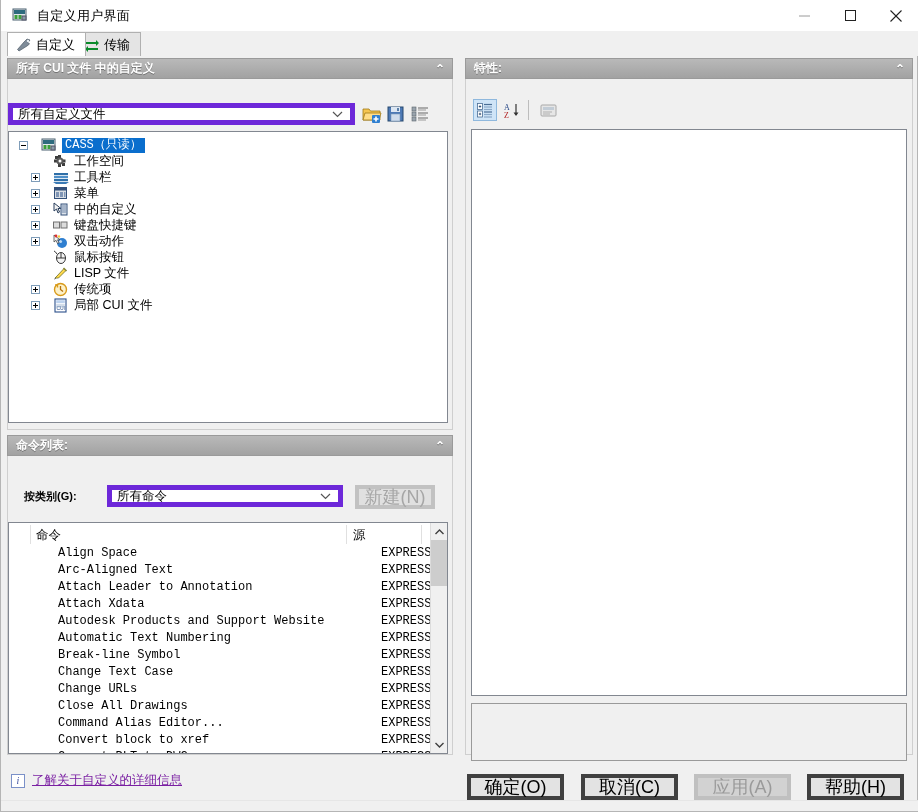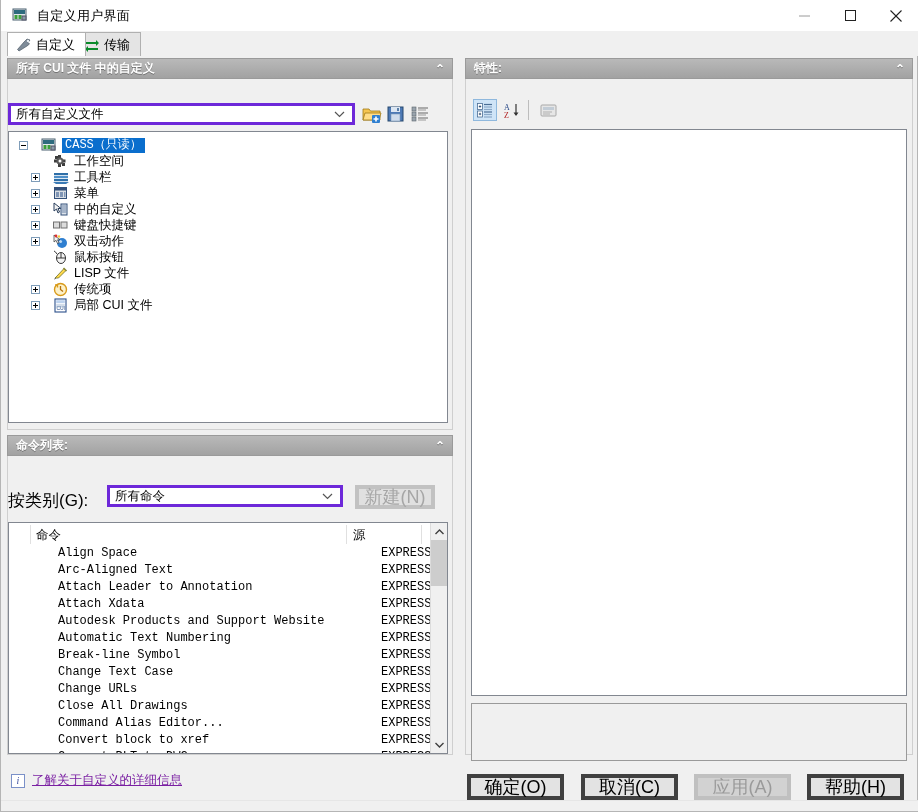--- a/index.html
+++ b/index.html
@@ -73,21 +73,21 @@
   }
 
   
   #cui-panel { position: absolute; left: 6px; top: 58px; width: 446px; height: 470px; }
   .cui-body {
     position: absolute; left: 0; top: 21px; width: 446px; height: 351px;
     background: #f0f0f0; border: 1px solid #cfcfcf; border-top: none;
   }
   .combo {
     position: absolute;
-    height: 22px; background: #fff; border: 3px solid #6d28d9;
+    height: 22px; background: #fff; border: 5px solid #6d28d9;
     display: flex; align-items: center; padding-left: 5px;
     font-size: 12.5px;
   }
   .combo .chev { margin-left: auto; margin-right: 7px; }
   #file-combo { left: 0px; top: 24px; width: 347px; }
   .tool-ico { position: absolute; width: 20px; height: 18px; top: 26px; }
   #tree-box {
     position: absolute; left: 0px; top: 52px; width: 440px; height: 292px;
     background: #fff; border: 1px solid #828790;
   }
@@ -108,21 +108,21 @@
   .tlabel { font-size: 12.5px; line-height: 15px; }
   .tlabel.sel { background: #0a6ecd; color: #fff; padding: 0 3px; font-family: "Liberation Mono", monospace; font-size: 12px; }
   .indent1 { padding-left: 12px; }
 
   
   #cmd-panel { position: absolute; left: 6px; top: 435px; width: 446px; height: 320px; }
   .cmd-body {
     position: absolute; left: 0; top: 21px; width: 446px; height: 299px;
     background: #f0f0f0; border: 1px solid #cfcfcf; border-top: none;
   }
-  #cat-label { position: absolute; left: 0; top: 33px; font-size: 17px; }
+  #cat-label { position: absolute; left: 16px; top: 33px; font-size: 11px; font-weight: bold; }
   #cat-combo { left: 99px; top: 29px; width: 236px; }
   .btn {
     border: 4px solid #404040; background: #e3e3e3;
     font-size: 18px; display: flex; align-items: center; justify-content: center;
     color: #000;
   }
   #new-btn { position: absolute; left: 347px; top: 29px; width: 80px; height: 24px; color: #a6a6a6; border-color: #c2c2c2; background: #e0e0e0; }
   #cmd-list {
     position: absolute; left: 0px; top: 66px; width: 440px; height: 232px;
     background: #fff; border: 1px solid #828790; overflow: hidden;

